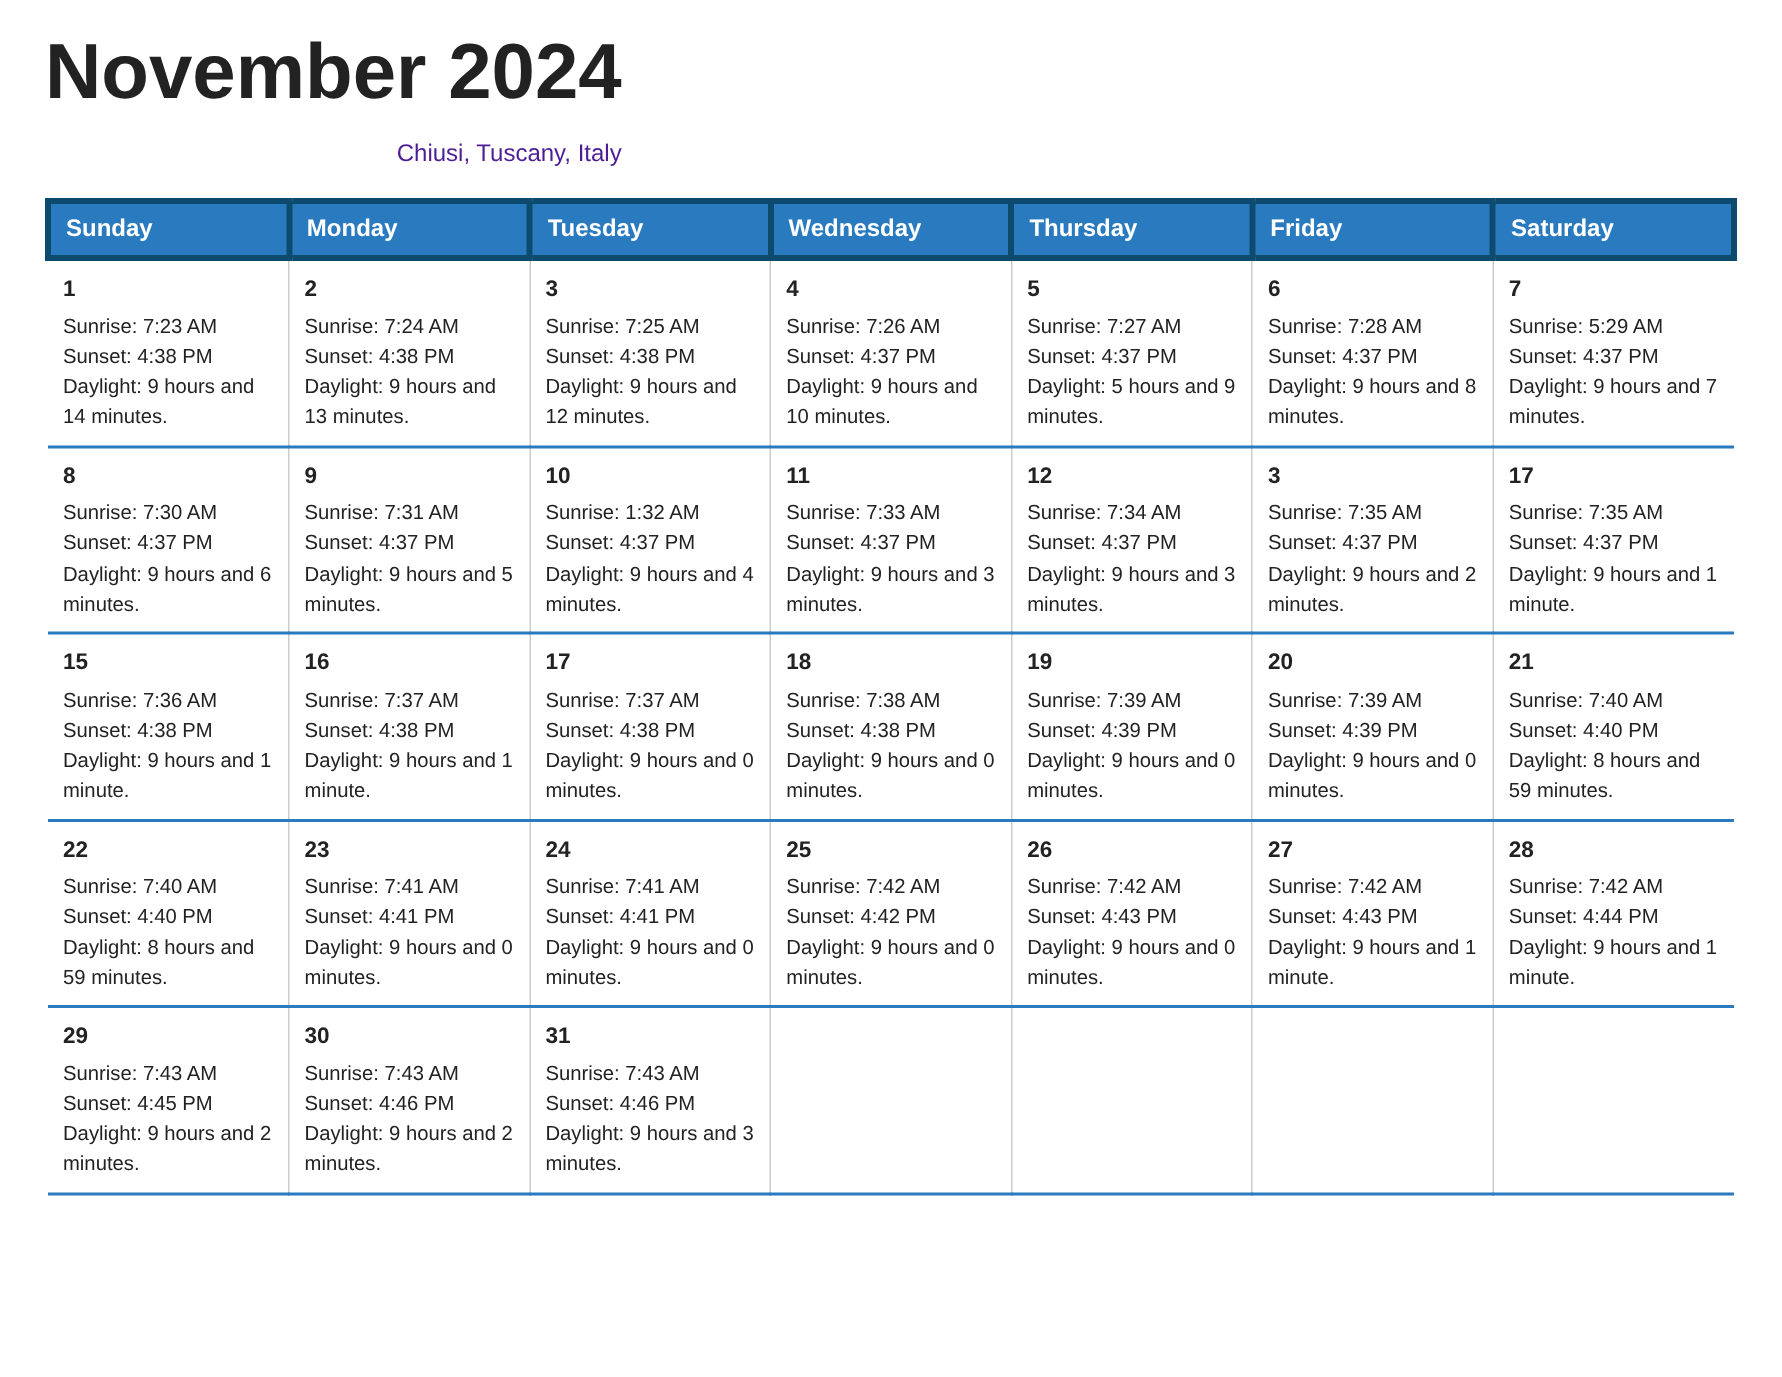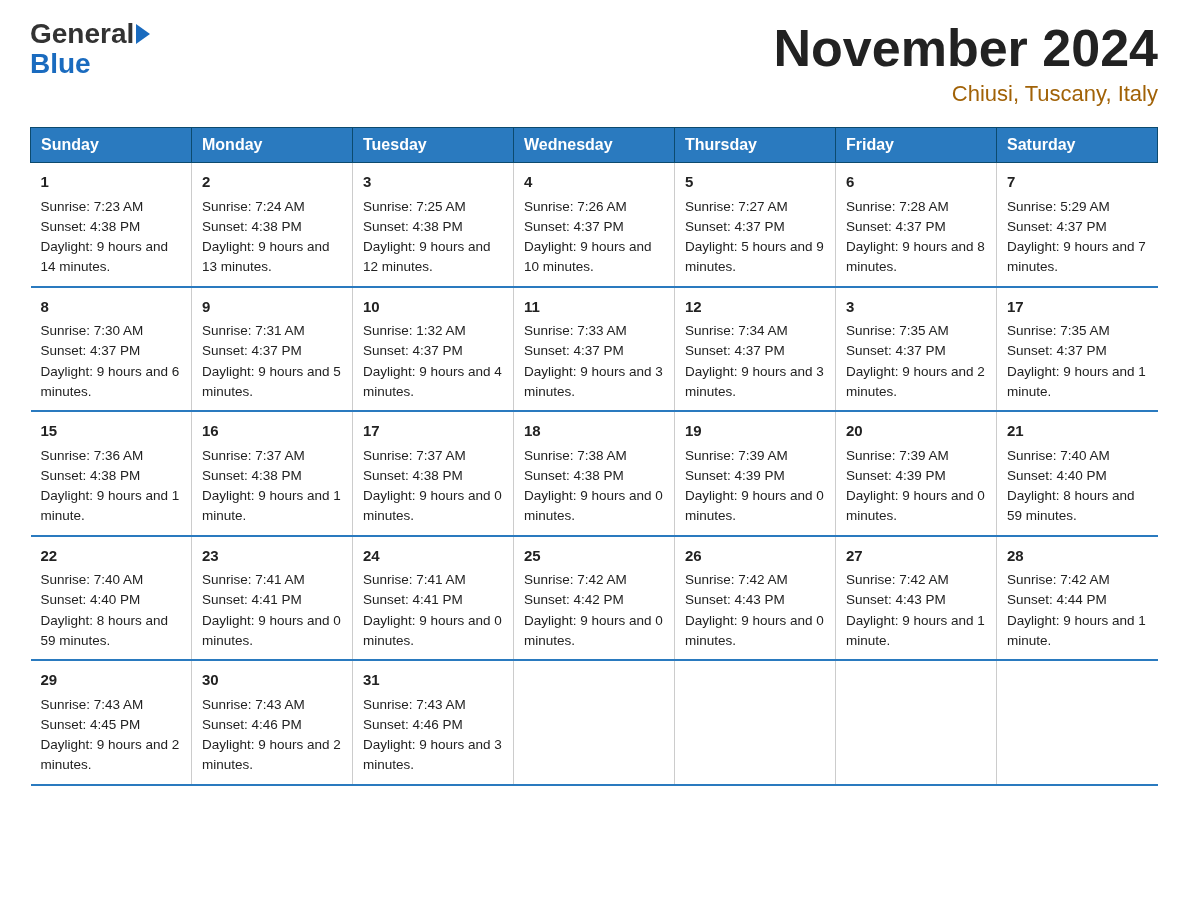--- a/index.html
+++ b/index.html
@@ -45,39 +45,39 @@
     .title-block {
       text-align: right;
     }
     .month-title {
       font-size: 52px;
       font-weight: bold;
       color: #222;
       line-height: 1.1;
     }
     .location {
-      font-size: 22px;
-      color: #a16207;
-      margin-top: 4px;
+      font-size: 16px;
+      color: #4c1d95;
+      margin-top: 17px;
     }
     table {
       width: 100%;
       border-collapse: collapse;
       table-layout: fixed;
     }
     thead tr {
       background-color: #2a7abf;
     }
     thead th {
       color: #fff;
       font-size: 16px;
       font-weight: bold;
       padding: 8px 10px;
       text-align: left;
-      border: 1px solid #0c4a6e;
+      border: 4px solid #0c4a6e;
     }
     tbody tr {
       border-bottom: 2px solid #2a7abf;
     }
     tbody td {
       vertical-align: top;
       padding: 8px 10px;
       font-size: 13.5px;
       color: #222;
       border-right: 1px solid #ccc;
@@ -94,27 +94,20 @@
       margin-bottom: 3px;
     }
     .empty-cell {
       background: #fff;
     }
   </style>
 </head>
 <body>
 
 <div class="header">
-  <div class="logo">
-    <div style="display:flex; align-items:center;">
-      <span class="logo-general">General</span>
-      <div class="logo-arrow"></div>
-    </div>
-    <span class="logo-blue">Blue</span>
-  </div>
   <div class="title-block">
     <div class="month-title">November 2024</div>
     <div class="location">Chiusi, Tuscany, Italy</div>
   </div>
 </div>
 
 <table>
   <thead>
     <tr>
       <th>Sunday</th>

